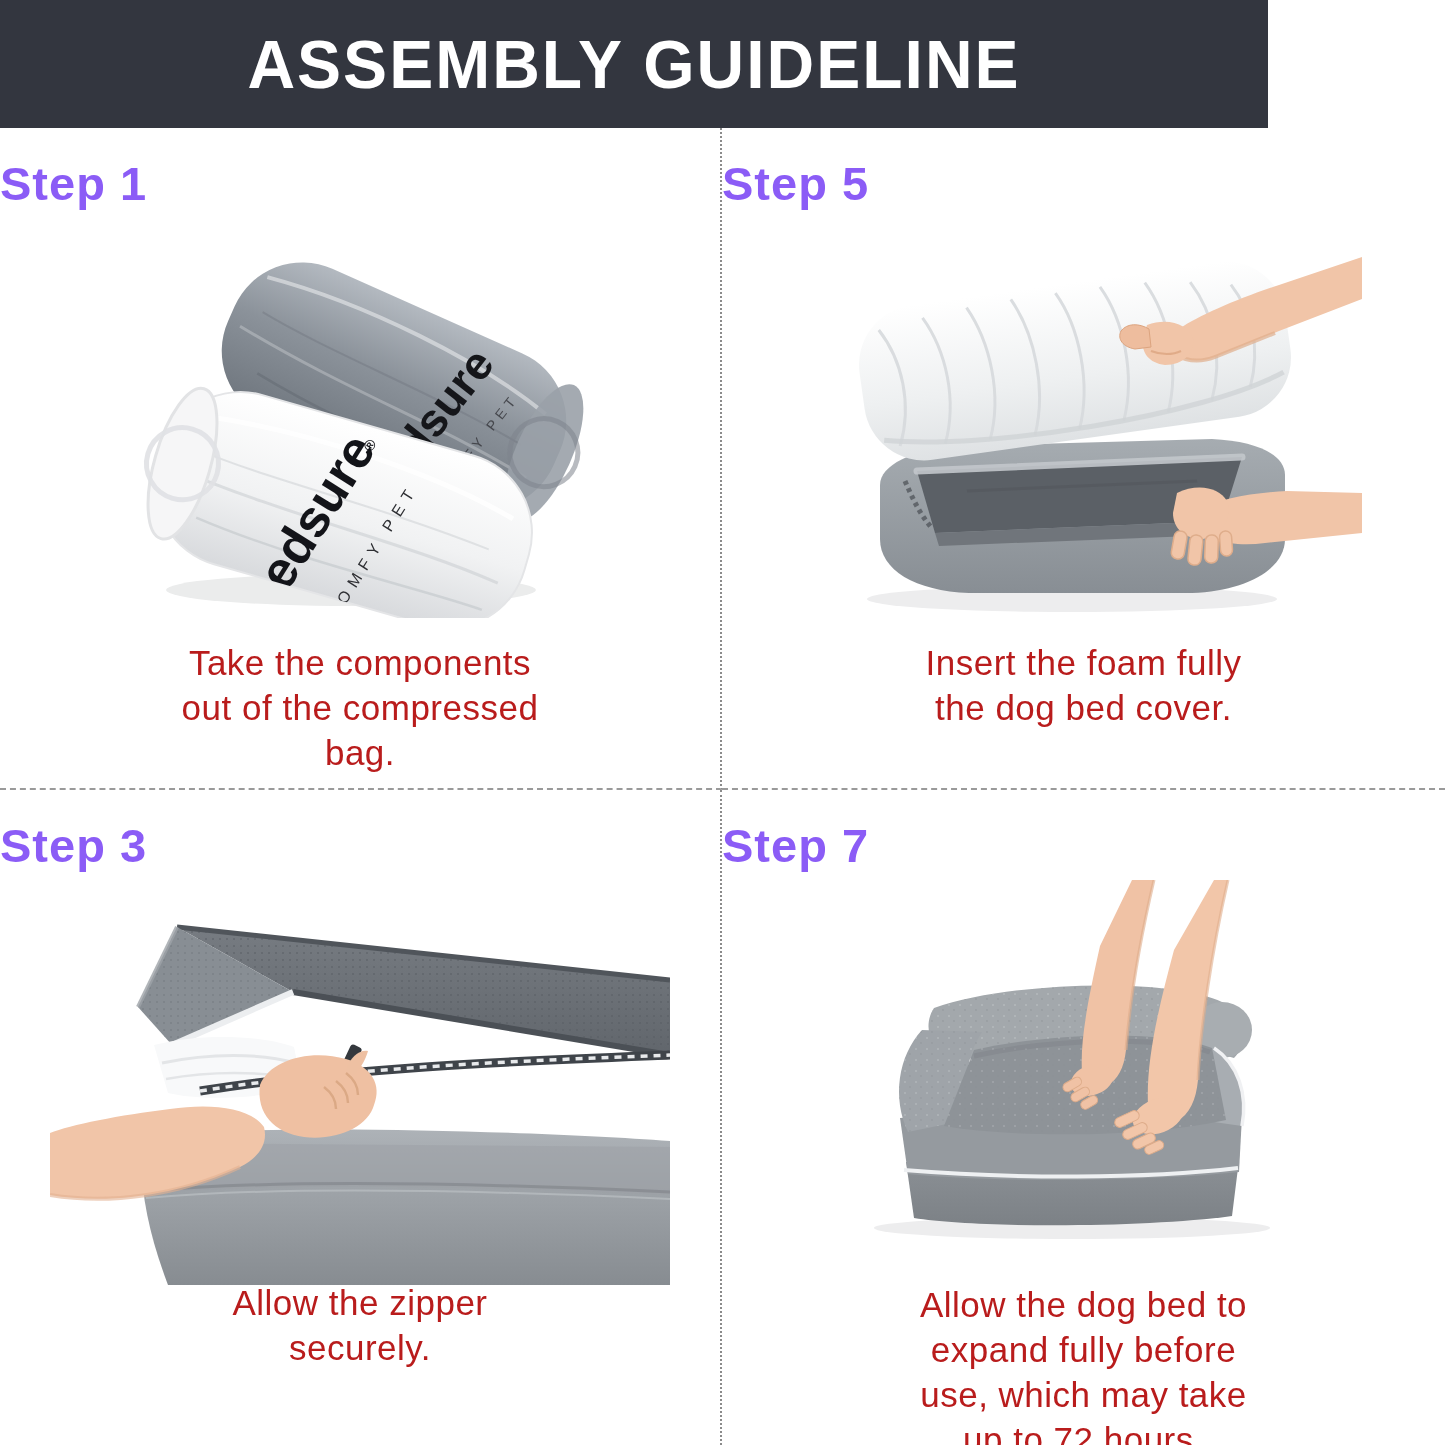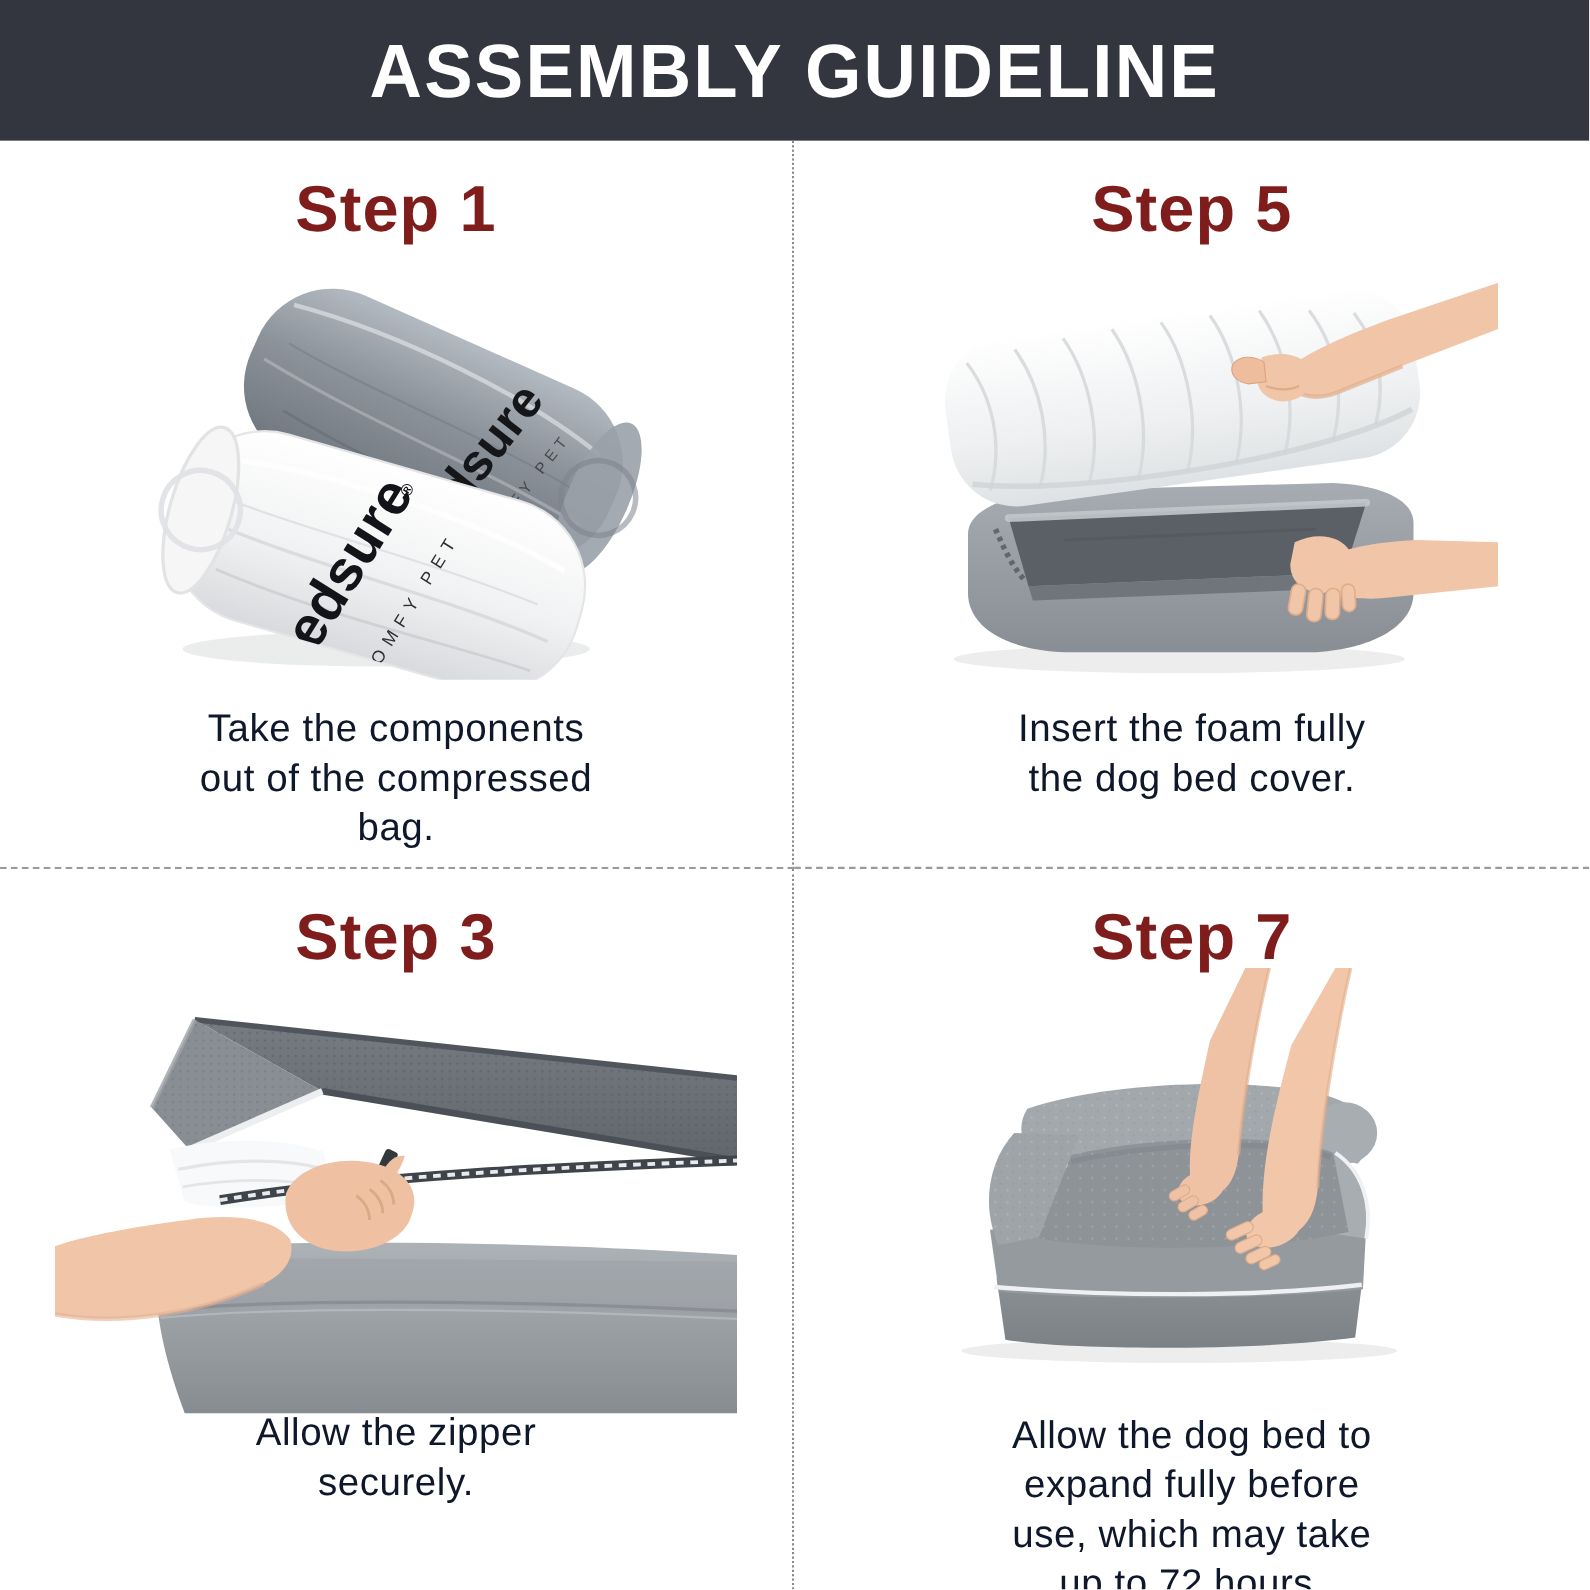--- a/index.html
+++ b/index.html
@@ -1,44 +1,44 @@
 <!DOCTYPE html>
 <html><head>
 <meta charset="utf-8">
 <style>
   html,body { margin:0; padding:0; background:#ffffff; }
   .page {
     position:relative; width:1445px; height:1445px; background:#ffffff;
     overflow:hidden; font-family:"Liberation Sans", sans-serif;
   }
   .header {
-    position:absolute; top:0; left:0; width:1445px; height:128px;
+    position:absolute; top:0; left:0; width:1268px; height:128px;
     background:#33363f; display:flex; align-items:center; justify-content:center;
   }
   .header-title {
     margin:0; color:#ffffff; font-size:66px; font-weight:700; letter-spacing:2px;
     transform:scaleY(1.04);
   }
   .grid {
     position:absolute; top:128px; left:0; width:1445px; height:1317px;
     display:grid; grid-template-columns:722px 723px; grid-template-rows:662px 655px;
   }
   .cell { position:relative; box-sizing:border-box; background:#ffffff; }
   .cell--q1 { border-right:2px dotted #8b8b8b; border-bottom:2px dashed #9a9a9a; }
   .cell--q2 { border-bottom:2px dashed #9a9a9a; }
   .cell--q3 { border-right:2px dotted #8b8b8b; }
   .step-title {
-    position:absolute; top:28px; left:0; width:100%; margin:0; text-align:center;
-    font-size:59px; font-weight:700; color:#7f1d1d; letter-spacing:1px;
+    position:absolute; top:28px; left:0; width:100%; margin:0; 
+    font-size:47px; font-weight:700; color:#8b5cf6; letter-spacing:1px;
   }
   .illus { position:absolute; }
   .illus svg { display:block; width:100%; height:100%; }
   .caption {
     position:absolute; left:50%; transform:translateX(-50%); margin:0;
-    text-align:center; font-size:35px; font-weight:300; color:#0f172a;
+    text-align:center; font-size:35px; font-weight:300; color:#b91c1c;
     line-height:45px; letter-spacing:0.5px; white-space:normal;
   }
   .q1-illus { left:136px; top:110px; width:450px; height:380px; }
   .q2-illus { left:95px;  top:115px; width:545px; height:380px; }
   .q3-illus { left:50px;  top:105px; width:620px; height:390px; }
   .q4-illus { left:92px;  top:90px;  width:545px; height:395px; }
   .q1-caption { top:512px; max-width:600px; }
   .q2-caption { top:512px; max-width:470px; }
   .q3-caption { top:490px; max-width:640px; }
   .q4-caption { top:492px; max-width:740px; }

